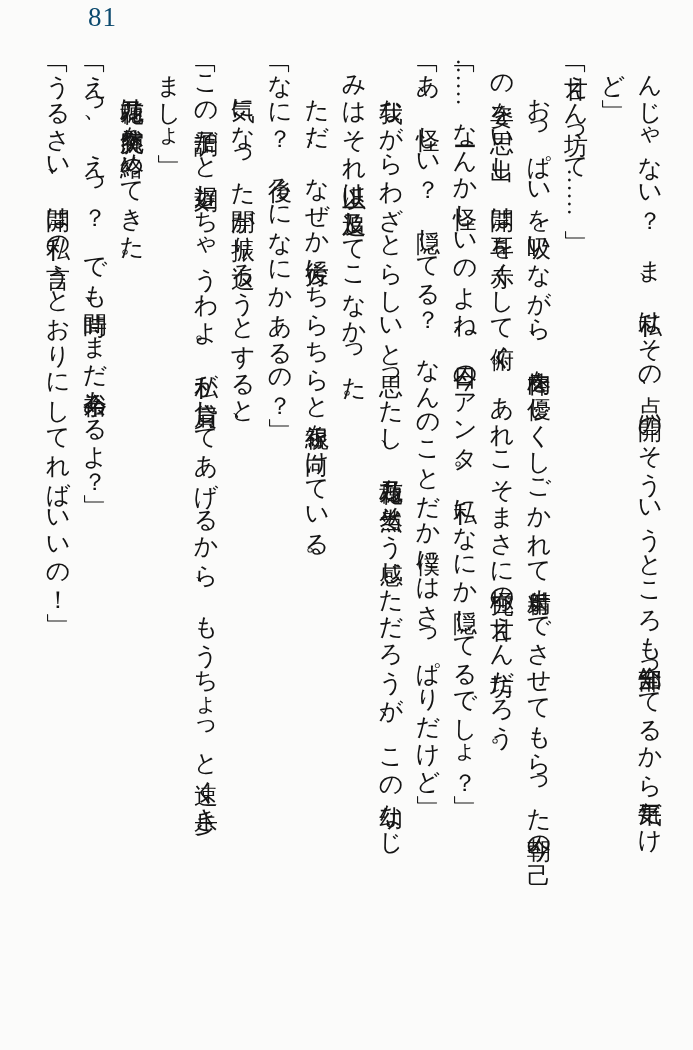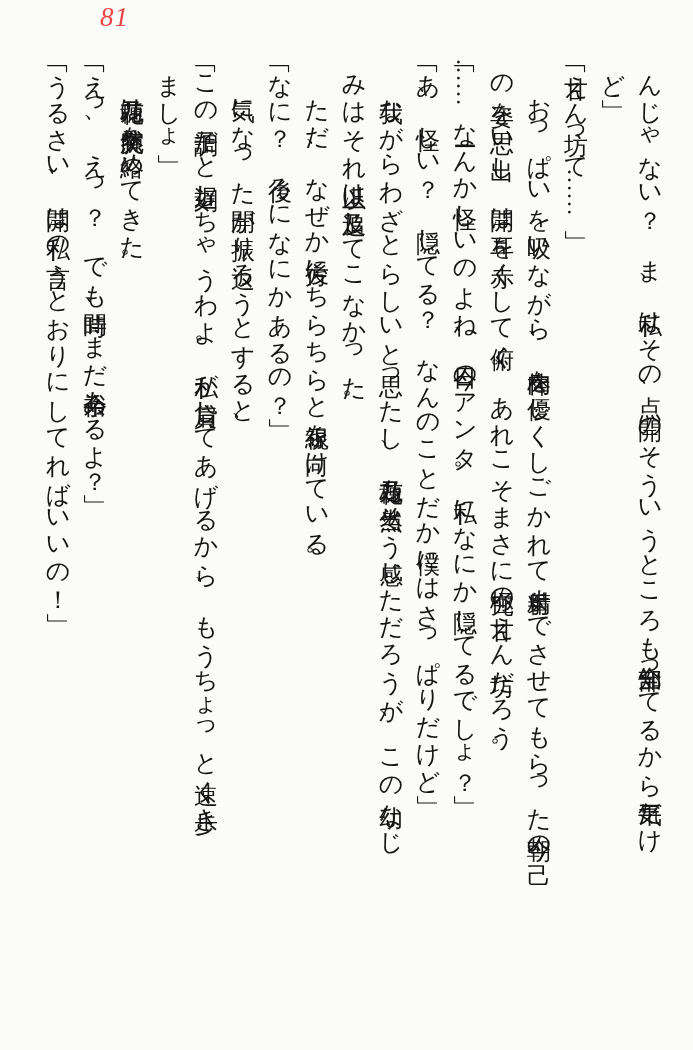--- a/index.html
+++ b/index.html
@@ -11,24 +11,23 @@
     position: relative;
     width: 693px;
     height: 1050px;
     background: #fbfbfa;
     overflow: hidden;
     font-family: "Liberation Serif", "DejaVu Serif", serif;
   }
   .page-number {
     position: absolute;
     top: 2px;
-    left: 100px;
+    left: 88px;
     font-size: 27px;
-    font-style: italic;
-    color: #ef4444;
+    color: #0c4a6e;
     letter-spacing: 1px;
   }
   .text-area {
     position: absolute;
     top: 58px;
     right: 25px;
     height: 950px;
     writing-mode: vertical-rl;
     text-orientation: mixed;
     font-size: 24px;

